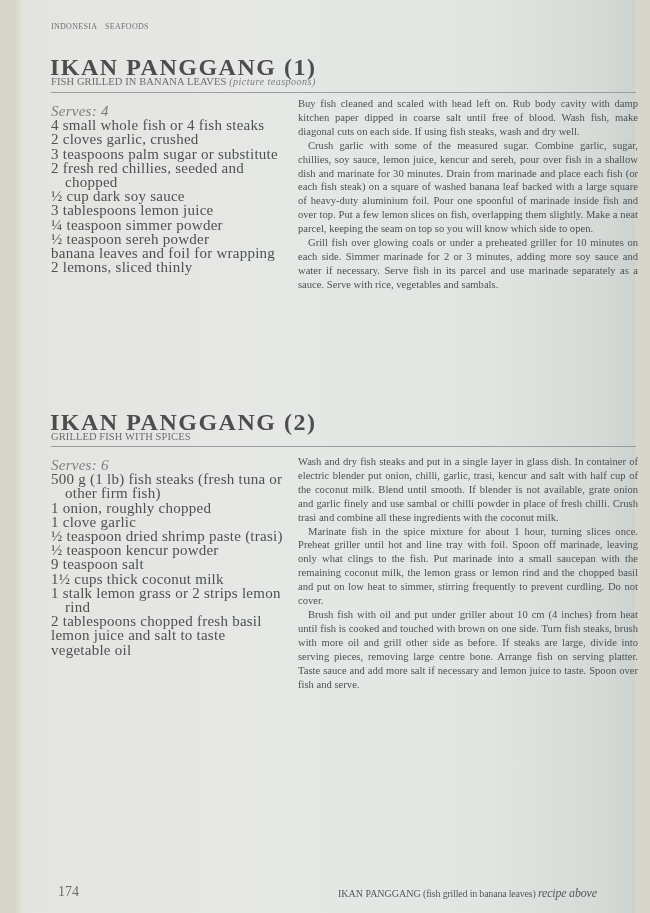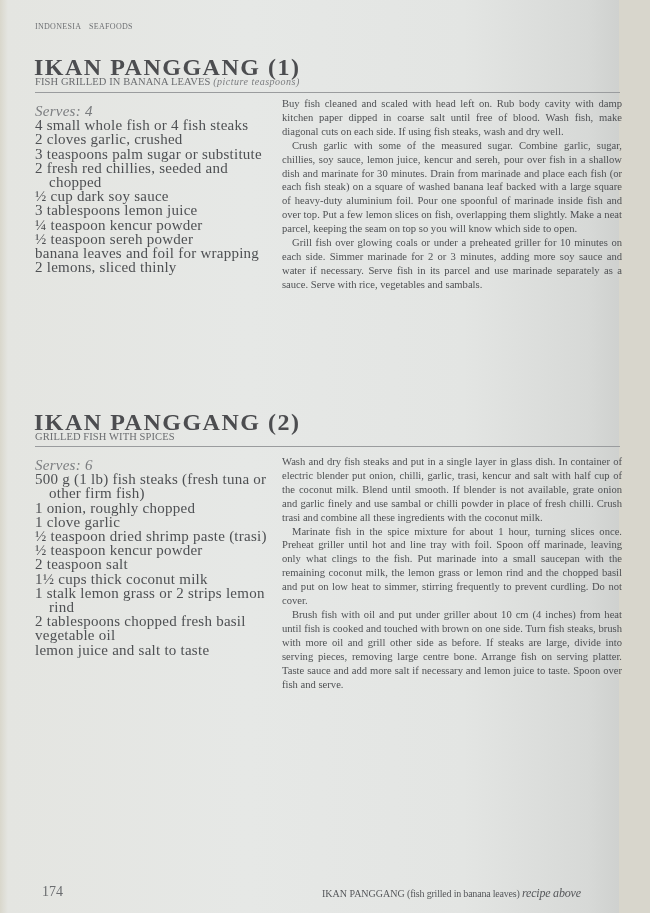--- a/index.html
+++ b/index.html
@@ -13,20 +13,21 @@
       background: #d8d6cc;
       font-family: "Liberation Serif", "DejaVu Serif", serif;
     }
     .page {
       position: relative;
       width: 619px;
       height: 913px;
       background: linear-gradient(90deg, #d9d7cc 0px, #e4e5e1 8px, #e6e8e6 40%, #e3e5e3 75%, #d7d9d7 95%, #cfd1cf 100%);
       color: #4a4b4d;
       box-sizing: border-box;
+      margin-left: 16px;
     }
     .running-head {
       position: absolute;
       left: 35px;
       top: 22px;
       font-size: 8px;
       letter-spacing: 0.3px;
       color: #6e7073;
       word-spacing: 6px;
     }
@@ -134,21 +135,21 @@
     <div class="rule" style="top:92px; width:585px;"></div>
 
     <div class="ingredients" style="top:104px;">
       <div class="serves">Serves: 4</div>
       <div class="item">4 small whole fish or 4 fish steaks</div>
       <div class="item">2 cloves garlic, crushed</div>
       <div class="item">3 teaspoons palm sugar or substitute</div>
       <div class="item">2 fresh red chillies, seeded and chopped</div>
       <div class="item">½ cup dark soy sauce</div>
       <div class="item">3 tablespoons lemon juice</div>
-      <div class="item">¼ teaspoon kencur powder</div>
+      <div class="item">¼ teaspoon simmer powder</div>
       <div class="item">½ teaspoon sereh powder</div>
       <div class="item">banana leaves and foil for wrapping</div>
       <div class="item">2 lemons, sliced thinly</div>
     </div>
 
     <div class="method" style="top:97px;">
       <p class="first">Buy fish cleaned and scaled with head left on. Rub body cavity with damp kitchen paper dipped in coarse salt until free of blood. Wash fish, make diagonal cuts on each side. If using fish steaks, wash and dry well.</p>
       <p>Crush garlic with some of the measured sugar. Combine garlic, sugar, chillies, soy sauce, lemon juice, kencur and sereh, pour over fish in a shallow dish and marinate for 30 minutes. Drain from marinade and place each fish (or each fish steak) on a square of washed banana leaf backed with a large square of heavy-duty aluminium foil. Pour one spoonful of marinade inside fish and over top. Put a few lemon slices on fish, overlapping them slightly. Make a neat parcel, keeping the seam on top so you will know which side to open.</p>
       <p>Grill fish over glowing coals or under a preheated griller for 10 minutes on each side. Simmer marinade for 2 or 3 minutes, adding more soy sauce and water if necessary. Serve fish in its parcel and use marinade separately as a sauce. Serve with rice, vegetables and sambals.</p>
     </div>
@@ -161,26 +162,26 @@
     </div>
     <div class="rule" style="top:446px; width:585px;"></div>
 
     <div class="ingredients" style="top:458px;">
       <div class="serves">Serves: 6</div>
       <div class="item">500 g (1 lb) fish steaks (fresh tuna or other firm fish)</div>
       <div class="item">1 onion, roughly chopped</div>
       <div class="item">1 clove garlic</div>
       <div class="item">½ teaspoon dried shrimp paste (trasi)</div>
       <div class="item">½ teaspoon kencur powder</div>
-      <div class="item">2 teaspoon salt</div>
+      <div class="item">9 teaspoon salt</div>
       <div class="item">1½ cups thick coconut milk</div>
       <div class="item">1 stalk lemon grass or 2 strips lemon rind</div>
       <div class="item">2 tablespoons chopped fresh basil</div>
+      <div class="item">lemon juice and salt to taste</div>
       <div class="item">vegetable oil</div>
-      <div class="item">lemon juice and salt to taste</div>
     </div>
 
     <div class="method" style="top:455px;">
       <p class="first">Wash and dry fish steaks and put in a single layer in glass dish. In container of electric blender put onion, chilli, garlic, trasi, kencur and salt with half cup of the coconut milk. Blend until smooth. If blender is not available, grate onion and garlic finely and use sambal or chilli powder in place of fresh chilli. Crush trasi and combine all these ingredients with the coconut milk.</p>
       <p>Marinate fish in the spice mixture for about 1 hour, turning slices once. Preheat griller until hot and line tray with foil. Spoon off marinade, leaving only what clings to the fish. Put marinade into a small saucepan with the remaining coconut milk, the lemon grass or lemon rind and the chopped basil and put on low heat to simmer, stirring frequently to prevent curdling. Do not cover.</p>
       <p>Brush fish with oil and put under griller about 10 cm (4 inches) from heat until fish is cooked and touched with brown on one side. Turn fish steaks, brush with more oil and grill other side as before. If steaks are large, divide into serving pieces, removing large centre bone. Arrange fish on serving platter. Taste sauce and add more salt if necessary and lemon juice to taste. Spoon over fish and serve.</p>
     </div>
   </div>
 
   <div class="folio">174</div>

